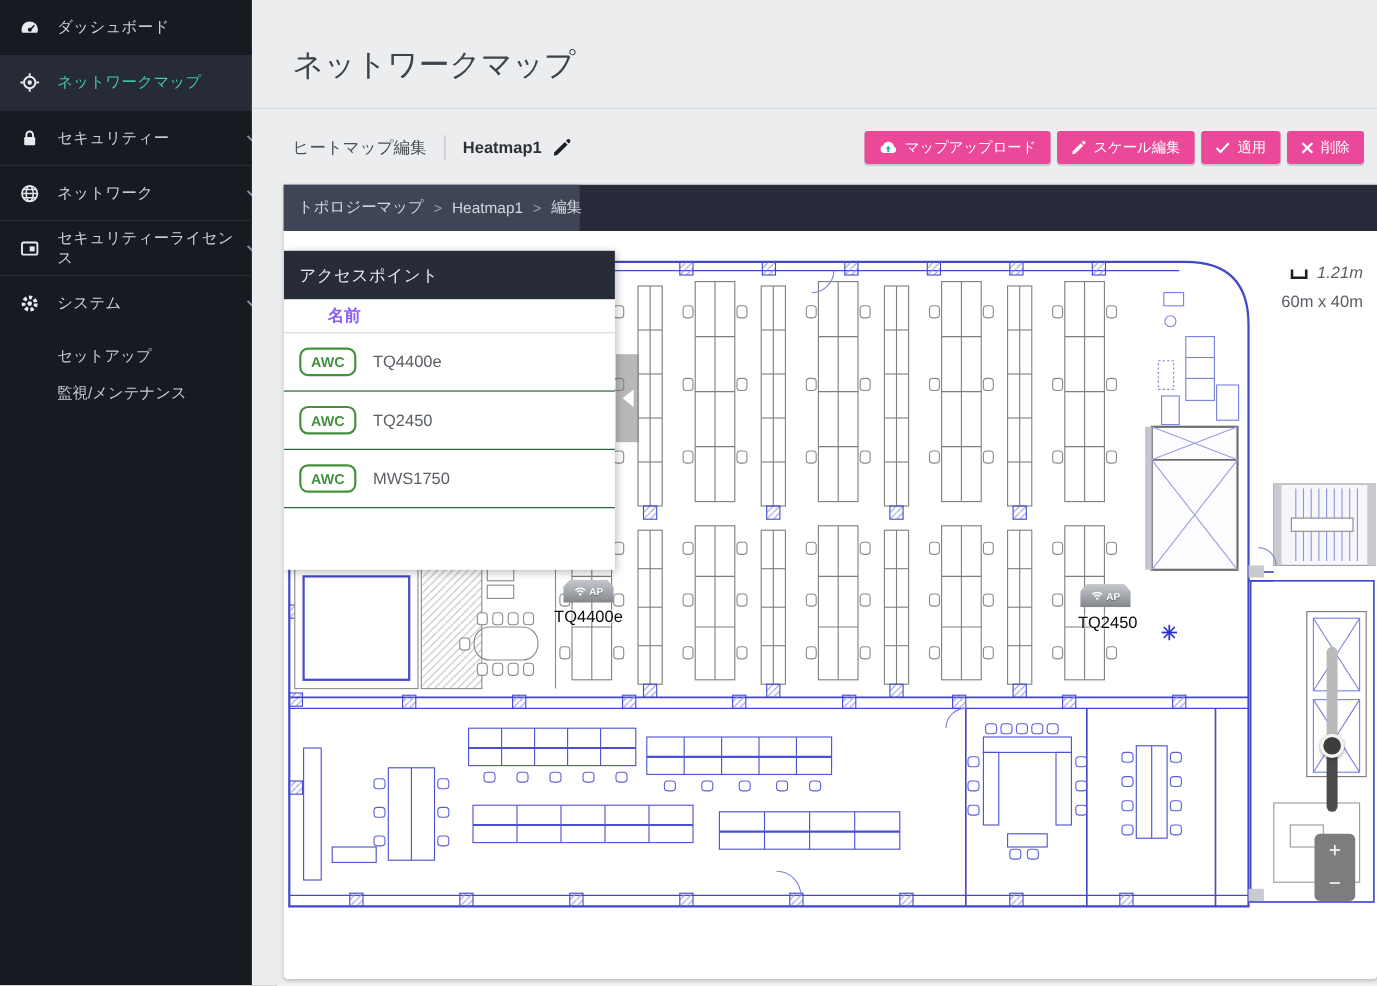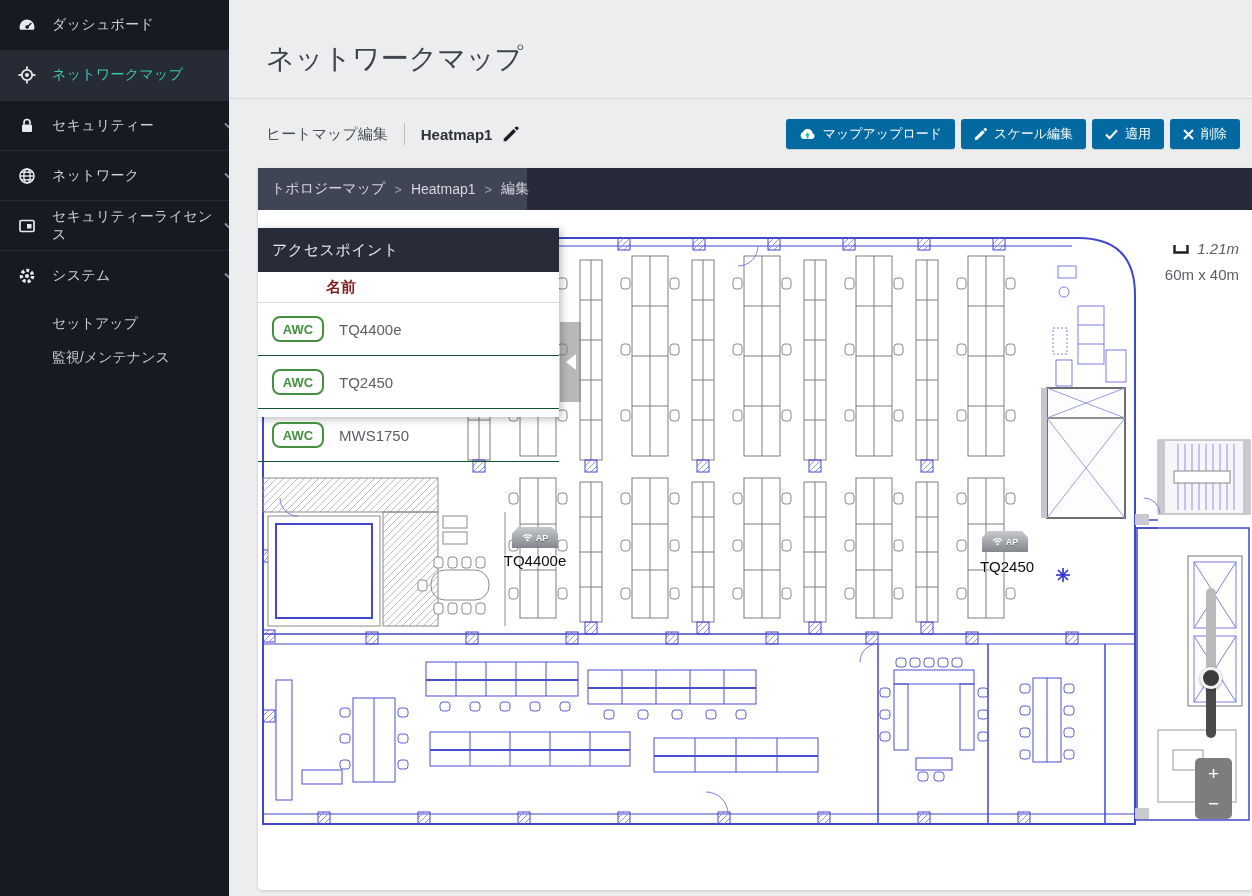--- a/index.html
+++ b/index.html
@@ -25,36 +25,36 @@
   .page-title { position:absolute; left:37px; top:40px; font-size:28px; color:#3f444c; font-weight:400; }
 
   
   .toolbar { position:absolute; left:0; top:100px; width:1023px; height:68px; }
   .tb-left { position:absolute; left:37px; top:0; height:68px; display:flex; align-items:center; }
   .tb-edit-label { font-size:15px; color:#4a4f55; }
   .tb-divider { width:1px; height:22px; background:#b9bcc0; margin:0 16px; }
   .tb-map-name { font-size:15px; font-weight:bold; color:#2e3237; }
   .tb-pencil { margin-left:10px; cursor:pointer; display:flex; align-items:center; }
   .tb-buttons { position:absolute; right:12px; top:19px; display:flex; gap:6px; }
-  .btn-teal { display:flex; align-items:center; gap:7px; height:30px; padding:0 13px; background:#0369a1; border:none; border-radius:3px; color:#fff; font-size:13px; font-family:inherit; cursor:pointer; box-shadow:0 1px 1px rgba(0,0,0,.15); }
+  .btn-teal { display:flex; align-items:center; gap:7px; height:30px; padding:0 13px; background:#ec4899; border:none; border-radius:3px; color:#fff; font-size:13px; font-family:inherit; cursor:pointer; box-shadow:0 1px 1px rgba(0,0,0,.15); }
 
   
   .map-card { position:absolute; left:29px; top:168px; width:994px; height:722px; box-shadow:0 1px 3px rgba(0,0,0,.18); border-radius:0 0 4px 4px; }
   .crumb-bar { position:absolute; left:0; top:0; width:994px; height:42px; background:#272b39; }
   .crumb-seg { position:absolute; left:0; top:0; width:269px; height:42px; background:#3f4554; display:flex; align-items:center; padding-left:13px; gap:9px; }
   .crumb-item { font-size:14px; color:#d3d7de; cursor:pointer; white-space:nowrap; }
   .crumb-sep { font-size:13px; color:#9aa0ac; }
   .canvas { position:absolute; left:0; top:42px; width:994px; height:680px; background:#fff; overflow:hidden; border-radius:0 0 4px 4px; }
   .floor-svg { position:absolute; left:0; top:0; }
 
   
-  .ap-panel { position:absolute; left:0; top:18px; width:301px; height:189px; background:#fff; box-shadow:2px 2px 8px rgba(0,0,0,.28); }
+  .ap-panel { position:absolute; left:0; top:18px; width:301px; height:290px; background:#fff; box-shadow:2px 2px 8px rgba(0,0,0,.28); }
   .ap-head { height:44px; background:#272c38; color:#e9ebef; font-size:15px; display:flex; align-items:center; padding-left:14px; letter-spacing:.5px; }
   .ap-colrow { height:31px; border-bottom:1px solid #d9d9d9; display:flex; align-items:center; }
-  .ap-colname { margin-left:68px; font-size:15px; font-weight:bold; color:#7f1d1d; }
+  .ap-colname { margin-left:40px; font-size:15px; font-weight:bold; color:#8b5cf6; }
   .ap-row { height:53px; display:flex; align-items:center; border-bottom:1px solid #14532d; cursor:pointer; }
   .awc-badge { margin-left:14px; width:52px; height:26px; line-height:23px; text-align:center; border:2px solid #44903f; border-radius:8px; color:#44903f; font-size:13px; font-weight:bold; }
   .ap-name { margin-left:15px; font-size:15px; color:#5b6066; }
 
   
   .collapse-handle { position:absolute; left:302px; top:112px; width:21px; height:80px; background:rgba(125,125,128,.55); display:flex; align-items:center; justify-content:center; cursor:pointer; }
   .collapse-handle .tri { width:0; height:0; border-top:8px solid transparent; border-bottom:8px solid transparent; border-right:10px solid #fff; }
 
   
   .scale-box { position:absolute; right:13px; top:30px; text-align:right; }

